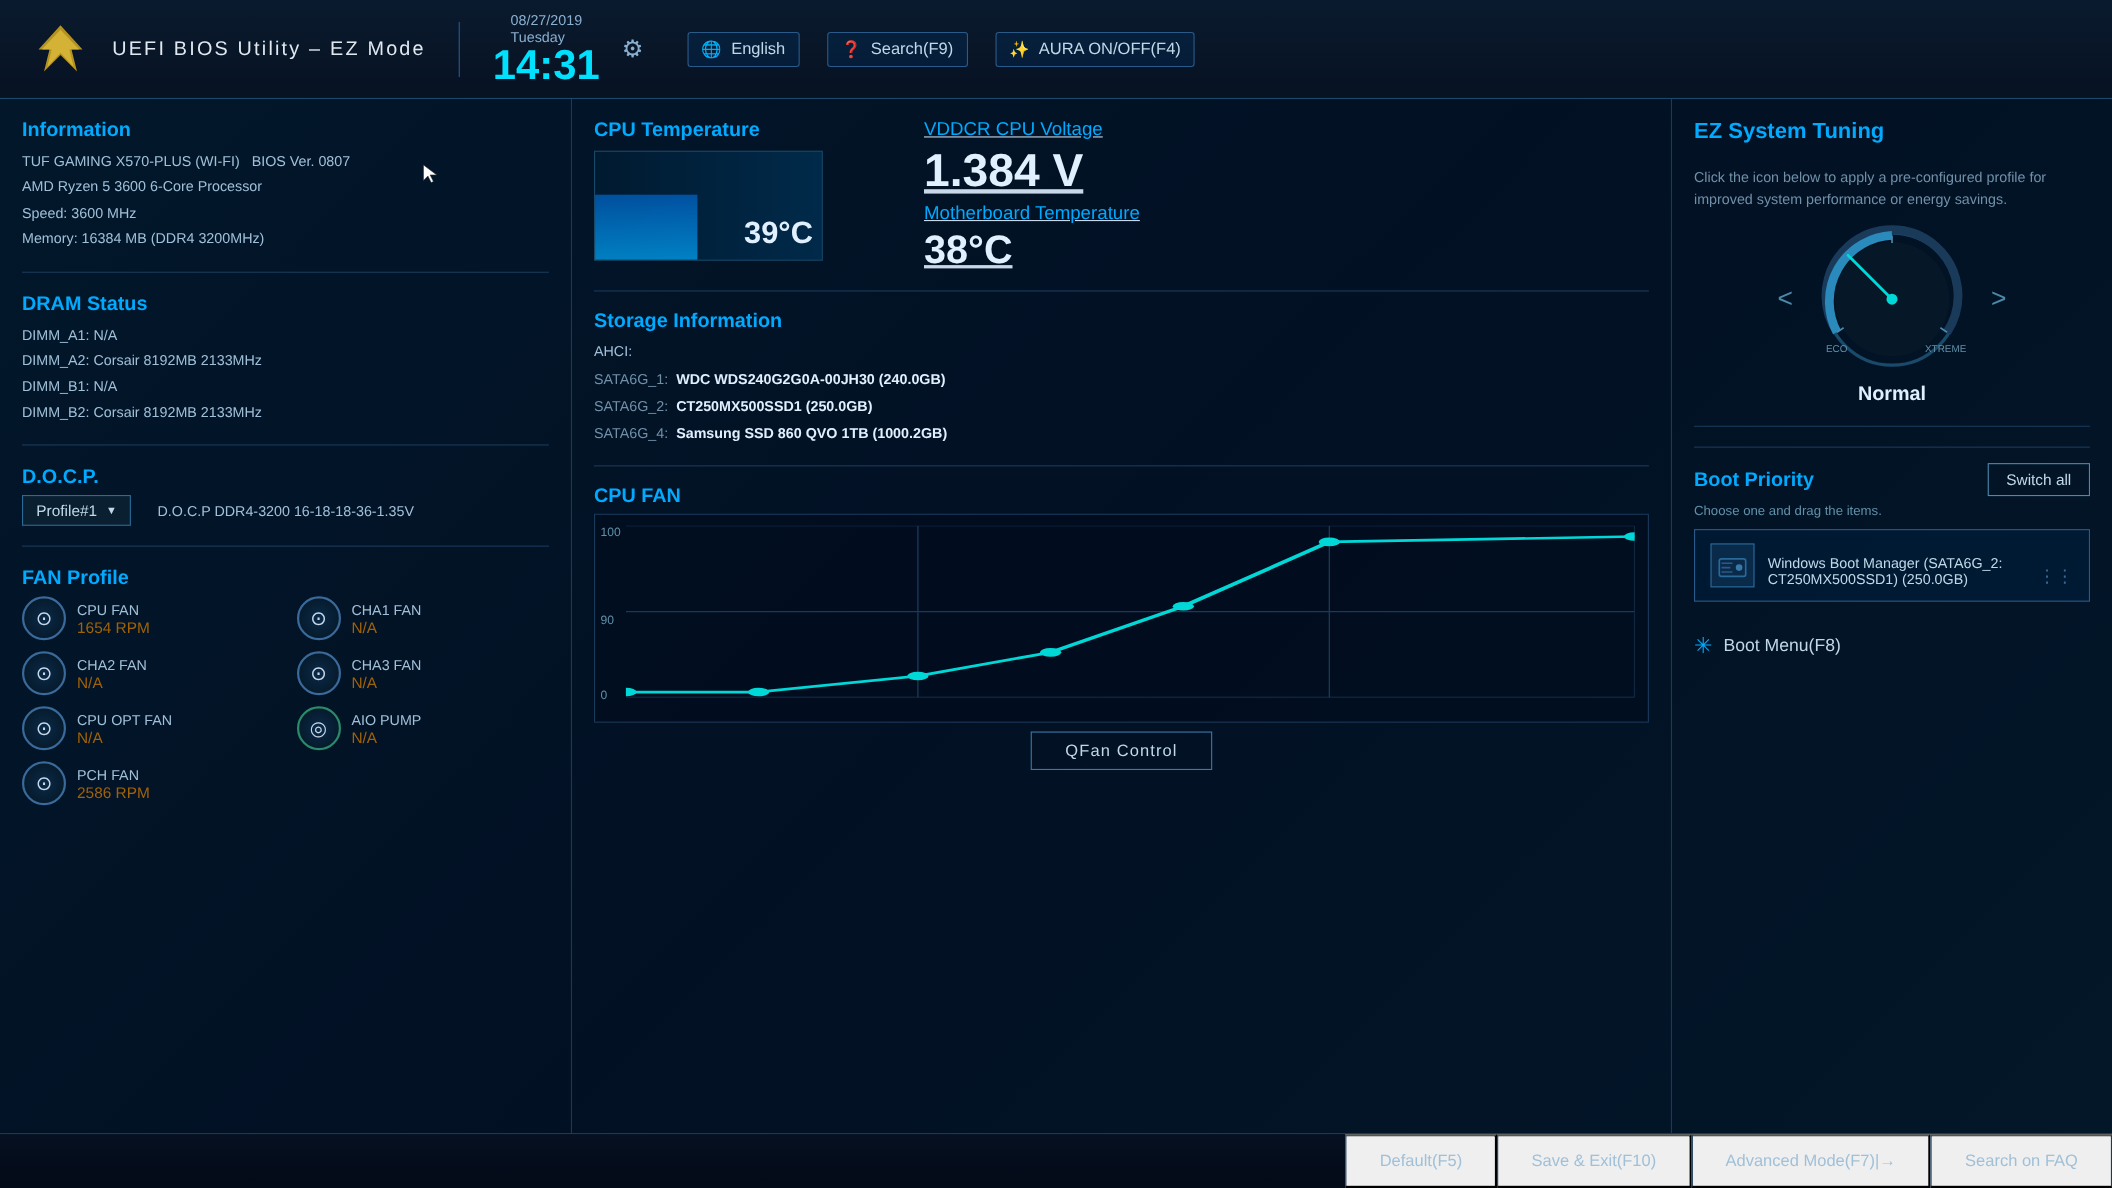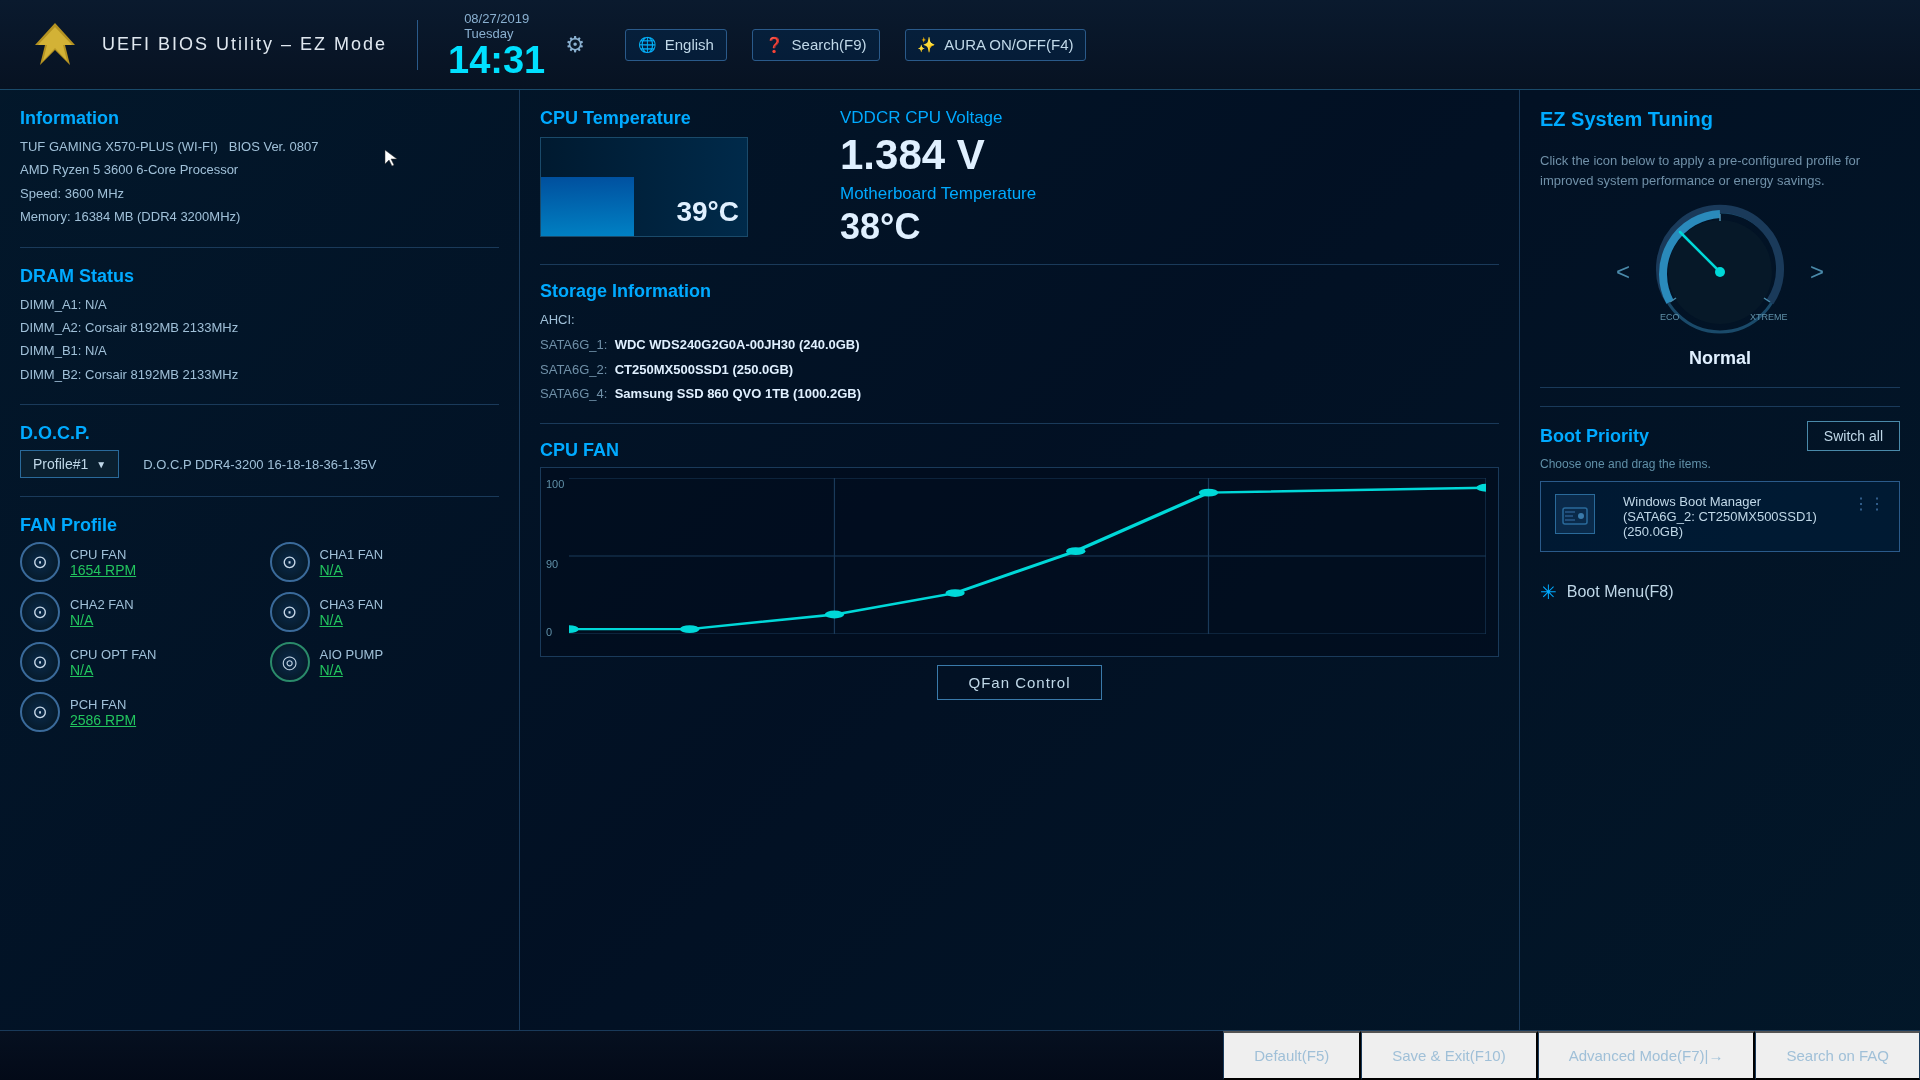--- a/index.html
+++ b/index.html
@@ -198,23 +198,22 @@
       background: radial-gradient(circle, #0a2a4a, #051520);
       font-size: 18px;
     }
 
     .fan-info .fan-name {
       color: #a0c0d8;
       font-size: 13px;
     }
 
     .fan-info .fan-rpm {
-      color: #22c55e;
+      color: #a16207;
       font-size: 14px;
-      text-decoration: underline;
     }
 
     .fan-icon-aio {
       border-color: #2a8a6a;
     }
 
     
     .middle-panel {
       flex: 1;
       padding: 18px 20px;
@@ -259,20 +258,21 @@
     .cpu-temp-value {
       color: #e0f0ff;
       font-size: 28px;
       font-weight: bold;
       position: relative;
       z-index: 2;
     }
 
     .vddcr-section {
       flex: 1;
+      text-decoration: underline;
     }
 
     .vddcr-title {
       color: #00aaff;
       font-size: 17px;
       margin-bottom: 4px;
     }
 
     .vddcr-value {
       color: #e0f0ff;
@@ -448,22 +448,22 @@
       background: transparent;
       border: 1px solid #4a8aaa;
       color: #c0d8e8;
       padding: 6px 16px;
       font-size: 14px;
       cursor: pointer;
     }
 
     .boot-item {
       display: flex;
-      align-items: flex-start;
-      gap: 28px;
+      align-items: flex-end;
+      gap: 12px;
       background: rgba(0,30,60,0.6);
       border: 1px solid #2a5a8a;
       padding: 12px 14px;
       cursor: grab;
     }
 
     .boot-item-icon {
       width: 40px;
       height: 40px;
       background: #0a2a4a;

